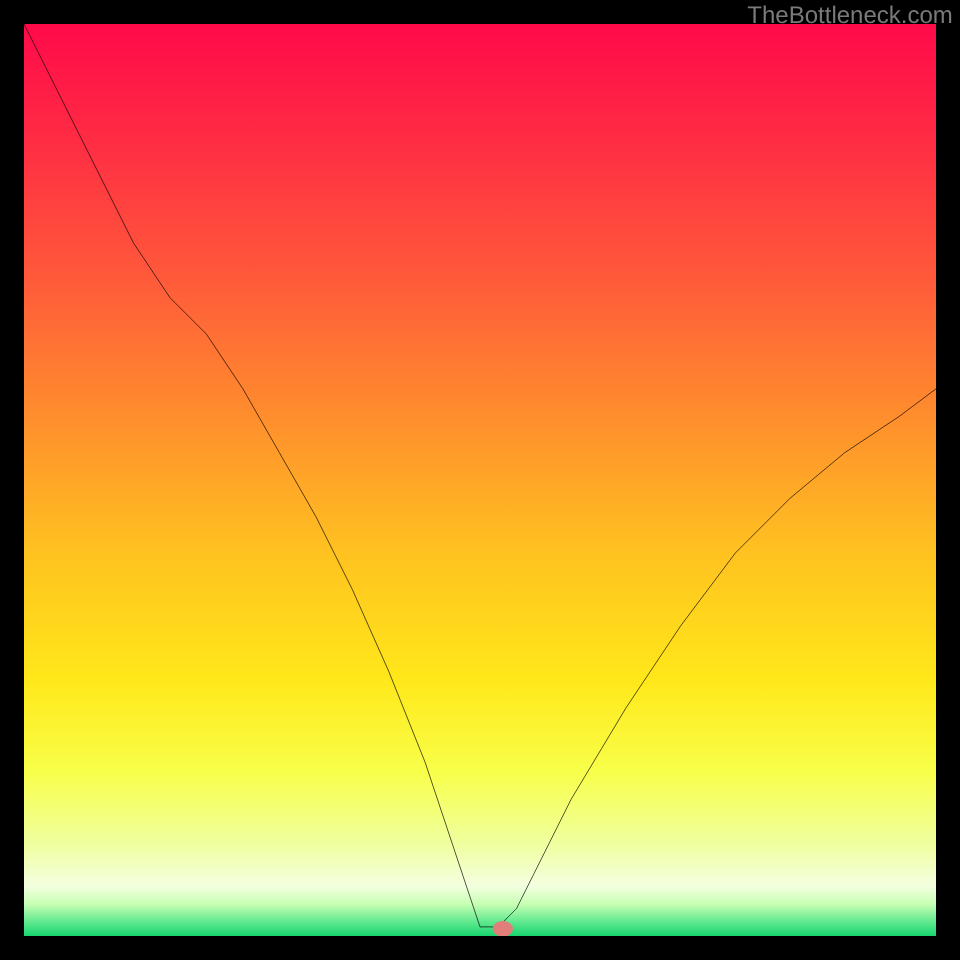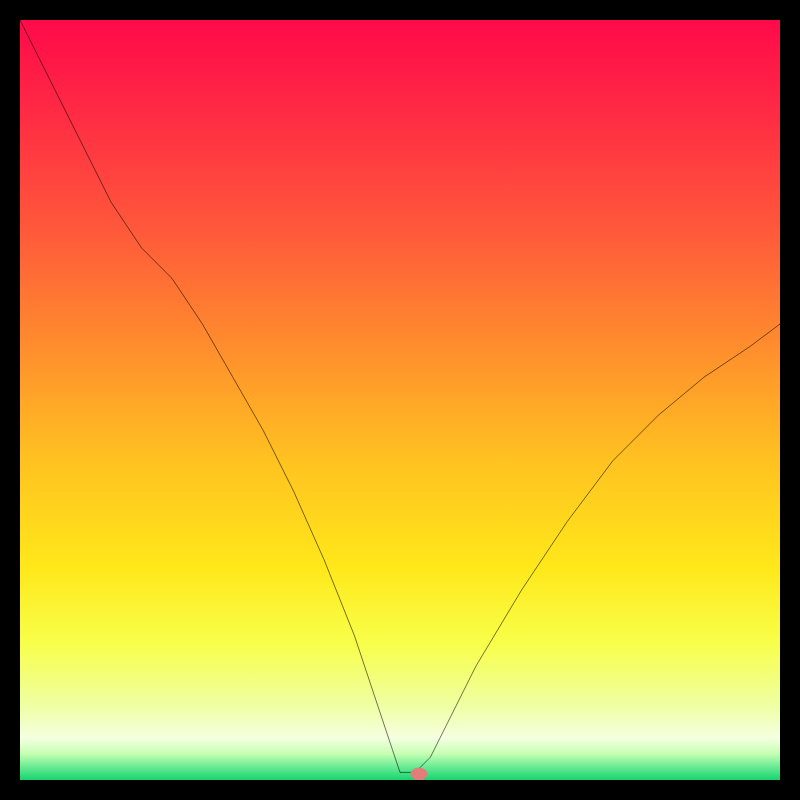--- a/index.html
+++ b/index.html
@@ -84,14 +84,15 @@
     </svg>
 
     <svg class="curve" viewBox="0 0 100 100" preserveAspectRatio="none">
       <path id="curve-path" d="M0.00 0.00 L4.00 8.00 L8.00 16.00 L12.00 24.00 L16.00 30.00 L20.00 34.00 L24.00 40.00 L28.00 47.00 L32.00 54.00 L36.00 62.00 L40.00 71.00 L44.00 81.00 L47.00 90.00 L49.00 96.00 L50.00 99.00 L52.00 99.00 L54.00 97.00 L56.00 93.00 L60.00 85.00 L66.00 75.00 L72.00 66.00 L78.00 58.00 L84.00 52.00 L90.00 47.00 L96.00 43.00 L100.00 40.00" fill="none" stroke="#000" stroke-width="0.55" vector-effect="non-scaling-stroke"></path>
     </svg>
 
     <div class="marker" style="left: 52.5%; top: 99.2%; width: 17px; height: 13px; background: rgb(226, 126, 122);"></div>
 
   </div>
 
+  <div class="watermark">TheBottleneck.com</div>
 
 </div>
 
 </body></html>

